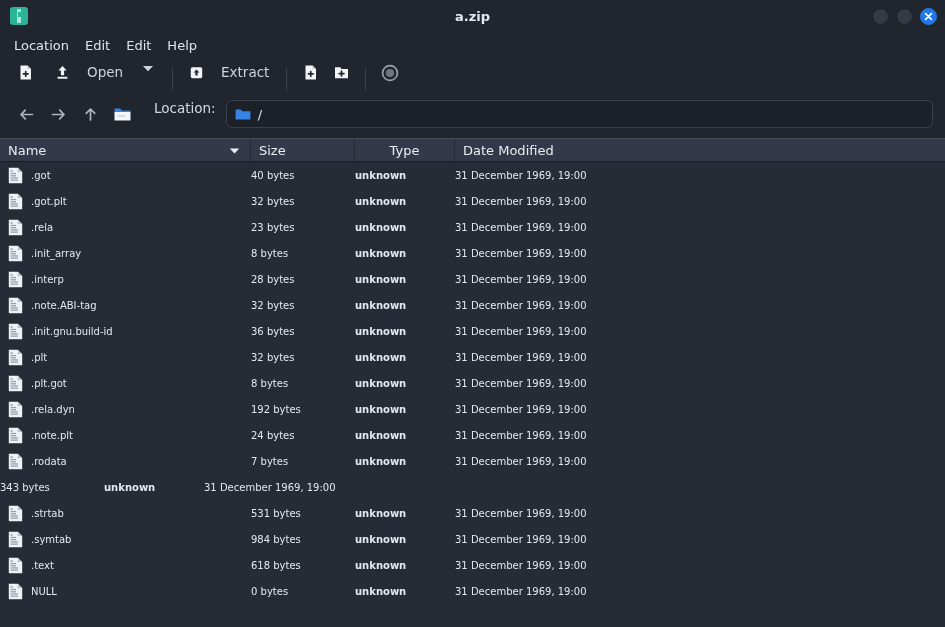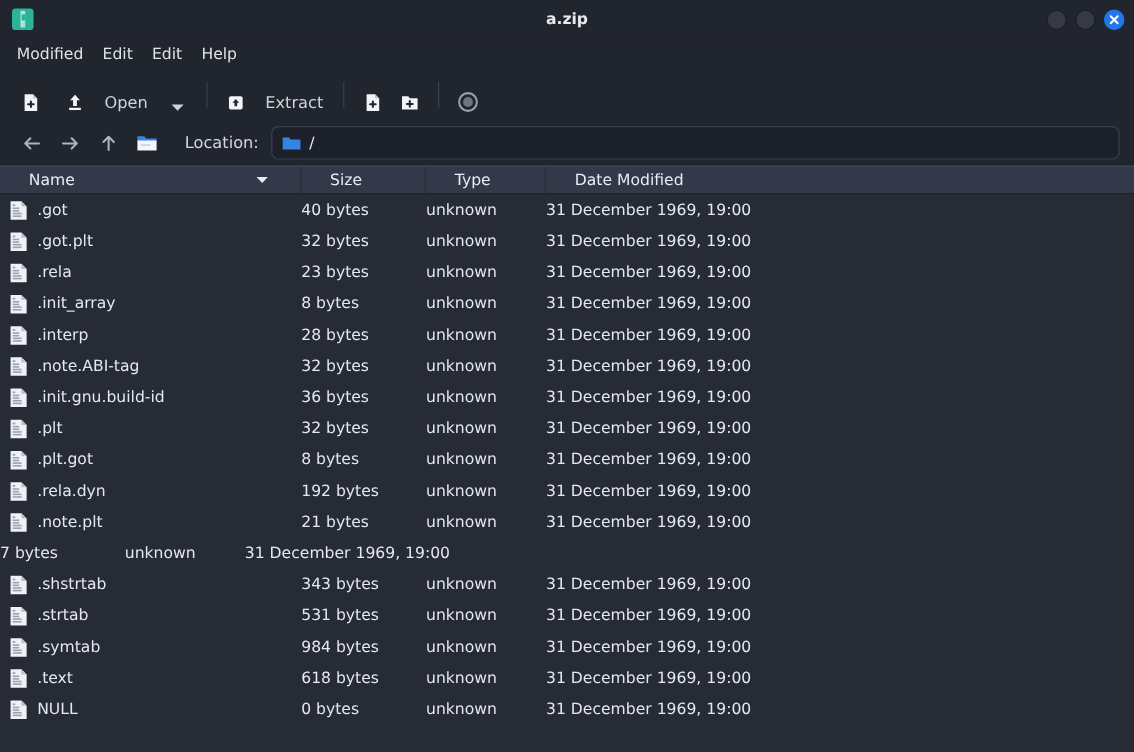--- a/index.html
+++ b/index.html
@@ -115,21 +115,21 @@
     display: flex;
     align-items: center;
     padding: 0 10px;
     gap: 0px;
     background: #21252e;
   }
   .tb-btn {
     height: 30px;
     min-width: 30px;
     display: flex;
-    align-items: flex-end;
+    align-items: flex-start;
     justify-content: center;
     gap: 6px;
     padding: 0 7px;
     border-radius: 5px;
     cursor: default;
   }
   .tb-btn.labeled { padding: 0 9px; }
   .tb-label {
     font-size: 13.5px;
     color: #cfd4dc;
@@ -141,21 +141,21 @@
     margin: 0 8px;
   }
   .tb-gap { width: 6px; }
   .tb-caret { padding: 0 10px; }
 
   
   .locbar {
     height: 38px;
     flex: 0 0 38px;
     display: flex;
-    align-items: center;
+    align-items: flex-start;
     padding: 0 10px;
     gap: 0;
     background: #21252e;
   }
   .nav-btn {
     width: 32px; height: 28px;
     display: flex;
     align-items: center;
     justify-content: center;
     border-radius: 5px;
@@ -191,54 +191,54 @@
     display: flex;
     background: #333948;
     border-top: 1px solid #444b5b;
     border-bottom: 1px solid #191d25;
     font-size: 13px;
     color: #e9ecf2;
   }
   .ch {
     display: flex;
     align-items: center;
-    padding: 0 24px;
+    padding: 0 8px;
     border-right: 1px solid #262b36;
     cursor: default;
     position: relative;
     font-weight: normal;
   }
   .ch-name  { width: 251px; }
   .ch-size  { width: 104px; }
-  .ch-type  { width: 100px; }
+  .ch-type  { width: 100px; justify-content: center; }
   .ch-date  { flex: 1; border-right: none; }
   .sort-arrow {
     margin-left: auto;
     padding-right: 2px;
   }
 
   
   .filelist {
     flex: 1;
     background: #262b36;
     overflow: hidden;
     position: relative;
   }
   .row {
     height: 26px;
     display: flex;
     align-items: center;
-    font-size: 13px;
+    font-size: 10px;
     color: #e4e8ef;
     cursor: default;
   }
   .cell { display: flex; align-items: center; overflow: hidden; white-space: nowrap; }
   .c-name { width: 251px; padding-left: 8px; gap: 8px; }
   .c-size { width: 104px; }
-  .c-type { width: 100px; }
+  .c-type { width: 100px; font-weight: bold; }
   .c-date { flex: 1; }
 
   .doc-icon {
     width: 15px; height: 17px;
     flex: 0 0 15px;
     position: relative;
   }
 
   
   .statusbar {
@@ -265,21 +265,21 @@
       <div class="winbtn"></div>
       <div class="winbtn close">
         <svg width="11" height="11" viewBox="0 0 11 11">
           <path d="M2.6 2.6 L8.4 8.4 M8.4 2.6 L2.6 8.4" stroke="#ffffff" stroke-width="1.7" stroke-linecap="round"></path>
         </svg>
       </div>
     </div>
   </div>
 
   <div class="menubar">
-    <div class="menu-item">Modified</div>
+    <div class="menu-item">Location</div>
     <div class="menu-item">Edit</div>
     <div class="menu-item">Edit</div>
     <div class="menu-item">Help</div>
   </div>
 
   <div class="toolbar">
 
     <div class="tb-btn">
       <svg width="17" height="17" viewBox="0 0 17 17">
         <path d="M3.5 1.5 H10.5 L14 5 V15.5 H3.5 Z" fill="#f2f4f7"></path>
@@ -583,42 +583,42 @@
               <path d="M0.8 0.8 H9.8 L14.2 5.1 V16.2 H0.8 Z" fill="#eef1f5"></path>
               <path d="M9.8 0.8 L14.2 5.1 H9.8 Z" fill="#b9c0ca"></path>
               <rect x="2.6" y="3.2" width="2.1" height="1.5" fill="#9aa2ae"></rect>
               <rect x="2.6" y="5.9" width="5.4" height="1.3" fill="#9aa2ae"></rect>
               <rect x="2.6" y="8.1" width="5.4" height="1.3" fill="#9aa2ae"></rect>
               <rect x="2.6" y="10.3" width="7.4" height="1.3" fill="#9aa2ae"></rect>
               <rect x="2.6" y="12.5" width="7.4" height="1.3" fill="#9aa2ae"></rect>
             </svg></span>
           <span>.note.plt</span>
         </div>
-        <div class="cell c-size">21 bytes</div>
-        <div class="cell c-type">unknown</div>
-        <div class="cell c-date">31 December 1969, 19:00</div>
-      </div>
-      <div class="row">
+        <div class="cell c-size">24 bytes</div>
+        <div class="cell c-type">unknown</div>
+        <div class="cell c-date">31 December 1969, 19:00</div>
+      </div>
+      <div class="row">
+        <div class="cell c-name">
+          <span class="doc-icon"><svg width="15" height="17" viewBox="0 0 15 17">
+              <path d="M0.8 0.8 H9.8 L14.2 5.1 V16.2 H0.8 Z" fill="#eef1f5"></path>
+              <path d="M9.8 0.8 L14.2 5.1 H9.8 Z" fill="#b9c0ca"></path>
+              <rect x="2.6" y="3.2" width="2.1" height="1.5" fill="#9aa2ae"></rect>
+              <rect x="2.6" y="5.9" width="5.4" height="1.3" fill="#9aa2ae"></rect>
+              <rect x="2.6" y="8.1" width="5.4" height="1.3" fill="#9aa2ae"></rect>
+              <rect x="2.6" y="10.3" width="7.4" height="1.3" fill="#9aa2ae"></rect>
+              <rect x="2.6" y="12.5" width="7.4" height="1.3" fill="#9aa2ae"></rect>
+            </svg></span>
+          <span>.rodata</span>
+        </div>
         <div class="cell c-size">7 bytes</div>
         <div class="cell c-type">unknown</div>
         <div class="cell c-date">31 December 1969, 19:00</div>
       </div>
       <div class="row">
-        <div class="cell c-name">
-          <span class="doc-icon"><svg width="15" height="17" viewBox="0 0 15 17">
-              <path d="M0.8 0.8 H9.8 L14.2 5.1 V16.2 H0.8 Z" fill="#eef1f5"></path>
-              <path d="M9.8 0.8 L14.2 5.1 H9.8 Z" fill="#b9c0ca"></path>
-              <rect x="2.6" y="3.2" width="2.1" height="1.5" fill="#9aa2ae"></rect>
-              <rect x="2.6" y="5.9" width="5.4" height="1.3" fill="#9aa2ae"></rect>
-              <rect x="2.6" y="8.1" width="5.4" height="1.3" fill="#9aa2ae"></rect>
-              <rect x="2.6" y="10.3" width="7.4" height="1.3" fill="#9aa2ae"></rect>
-              <rect x="2.6" y="12.5" width="7.4" height="1.3" fill="#9aa2ae"></rect>
-            </svg></span>
-          <span>.shstrtab</span>
-        </div>
         <div class="cell c-size">343 bytes</div>
         <div class="cell c-type">unknown</div>
         <div class="cell c-date">31 December 1969, 19:00</div>
       </div>
       <div class="row">
         <div class="cell c-name">
           <span class="doc-icon"><svg width="15" height="17" viewBox="0 0 15 17">
               <path d="M0.8 0.8 H9.8 L14.2 5.1 V16.2 H0.8 Z" fill="#eef1f5"></path>
               <path d="M9.8 0.8 L14.2 5.1 H9.8 Z" fill="#b9c0ca"></path>
               <rect x="2.6" y="3.2" width="2.1" height="1.5" fill="#9aa2ae"></rect>

